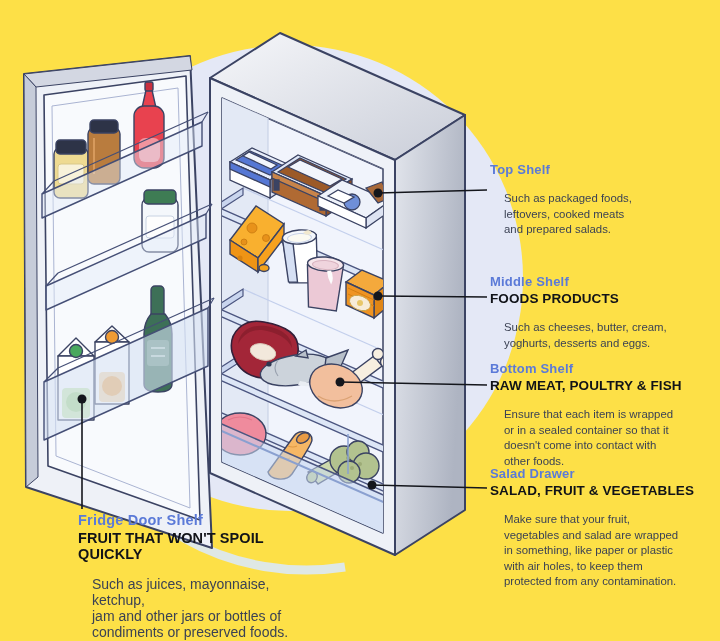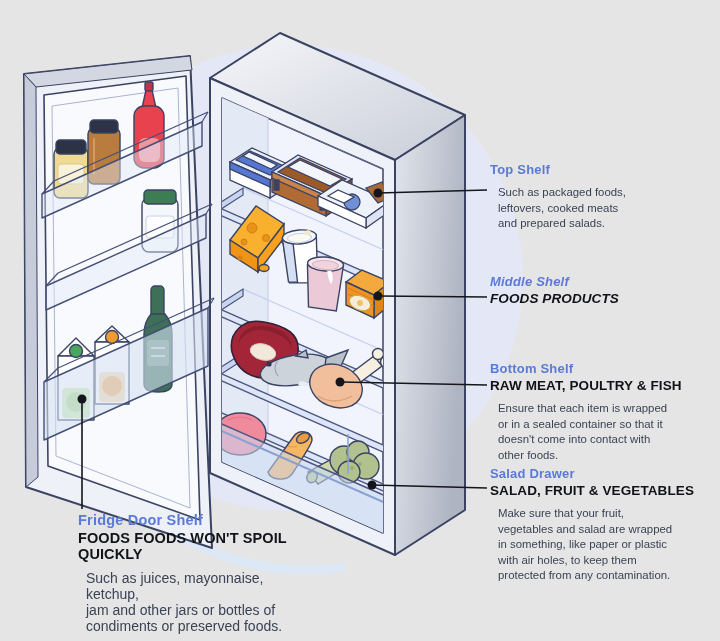--- a/index.html
+++ b/index.html
@@ -1,24 +1,24 @@
 <!DOCTYPE html>
 <html><head>
 <meta charset="utf-8">
 <style>
   html,body{margin:0;padding:0;background:#ffffff;}
-  .stage{position:relative;width:720px;height:641px;background:#e5e5e5;overflow:hidden;
+  .stage{position:relative;width:720px;height:641px;background:#fde047;overflow:hidden;
          font-family:"Liberation Sans", sans-serif;}
   .illustration{position:absolute;left:0;top:0;width:720px;height:641px;}
   .callout{position:absolute;}
   .callout .label{font-size:13px;font-weight:700;color:#5b7ad8;letter-spacing:.2px;margin:0 0 2px 0;}
   .callout .heading{font-size:13.5px;font-weight:800;color:#111318;letter-spacing:.1px;margin:0 0 6px 0;}
-  .callout .body{font-size:11.4px;line-height:15.5px;color:#3b4254;white-space:pre-line;margin:8px;}
+  .callout .body{font-size:11.4px;line-height:15.5px;color:#3b4254;white-space:pre-line;margin:14px;}
   .c1{left:490px;top:162px;width:185px;}
-  .c2{left:490px;top:274px;width:200px;font-style:italic;}
+  .c2{left:490px;top:274px;width:200px;}
   .c3{left:490px;top:361px;width:200px;}
   .c4{left:490px;top:466px;width:205px;}
   .c5{left:78px;top:512px;width:250px;}
   .c5 .label{font-size:14.5px;}
   .c5 .heading{font-size:14.5px;}
   .c5 .body{font-size:14px;line-height:16px;}
   svg *{vector-effect:non-scaling-stroke;}
 </style>
 </head>
 <body>
@@ -280,20 +280,22 @@
   <div class="callout c1">
     <p class="label">Top Shelf</p>
     <p class="body">Such as packaged foods,
 leftovers, cooked meats
 and prepared salads.</p>
   </div>
 
   <div class="callout c2">
     <p class="label">Middle Shelf</p>
     <p class="heading">FOODS PRODUCTS</p>
+    <p class="body">Such as cheeses, butter, cream,
+yoghurts, desserts and eggs.</p>
   </div>
 
   <div class="callout c3">
     <p class="label">Bottom Shelf</p>
     <p class="heading">RAW MEAT, POULTRY &amp; FISH</p>
     <p class="body">Ensure that each item is wrapped
 or in a sealed container so that it
 doesn't come into contact with
 other foods.</p>
   </div>
@@ -303,19 +305,19 @@
     <p class="heading">SALAD, FRUIT &amp; VEGETABLES</p>
     <p class="body">Make sure that your fruit,
 vegetables and salad are wrapped
 in something, like paper or plastic
 with air holes, to keep them
 protected from any contamination.</p>
   </div>
 
   <div class="callout c5">
     <p class="label">Fridge Door Shelf</p>
-    <p class="heading">FOODS FOODS WON'T SPOIL QUICKLY</p>
+    <p class="heading">FRUIT THAT WON'T SPOIL QUICKLY</p>
     <p class="body">Such as juices, mayonnaise, ketchup,
 jam and other jars or bottles of
 condiments or preserved foods.</p>
   </div>
 
 </div>
 
 </body></html>

